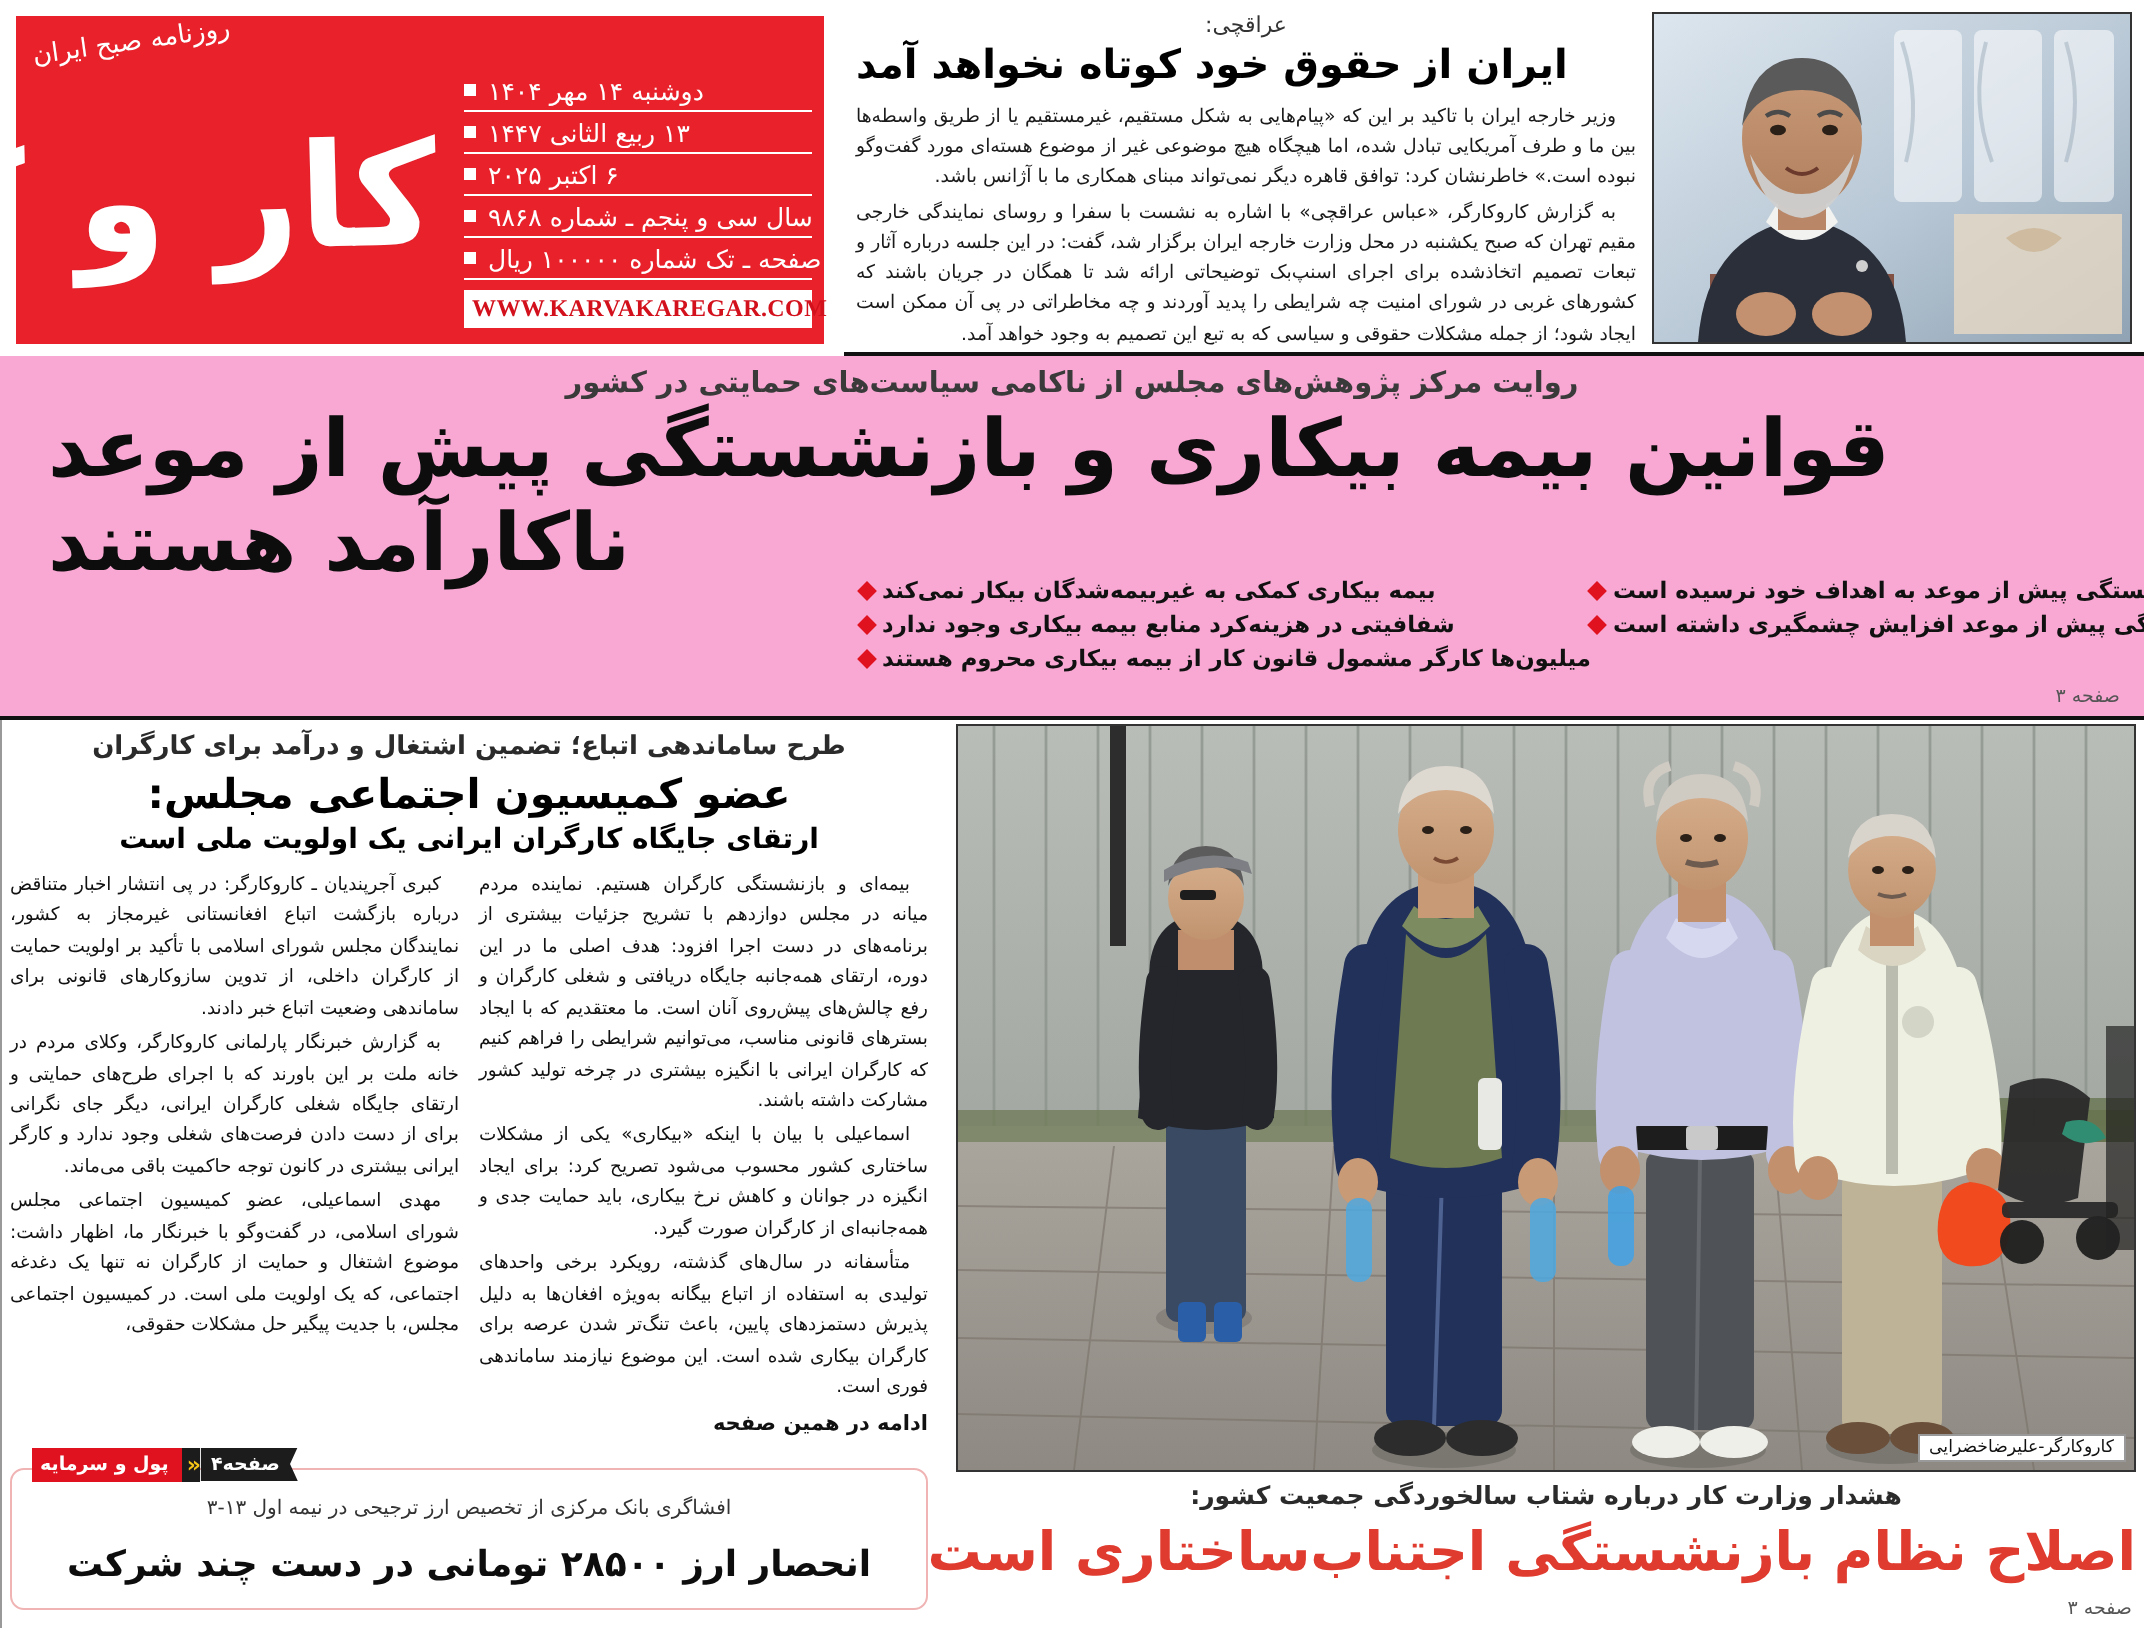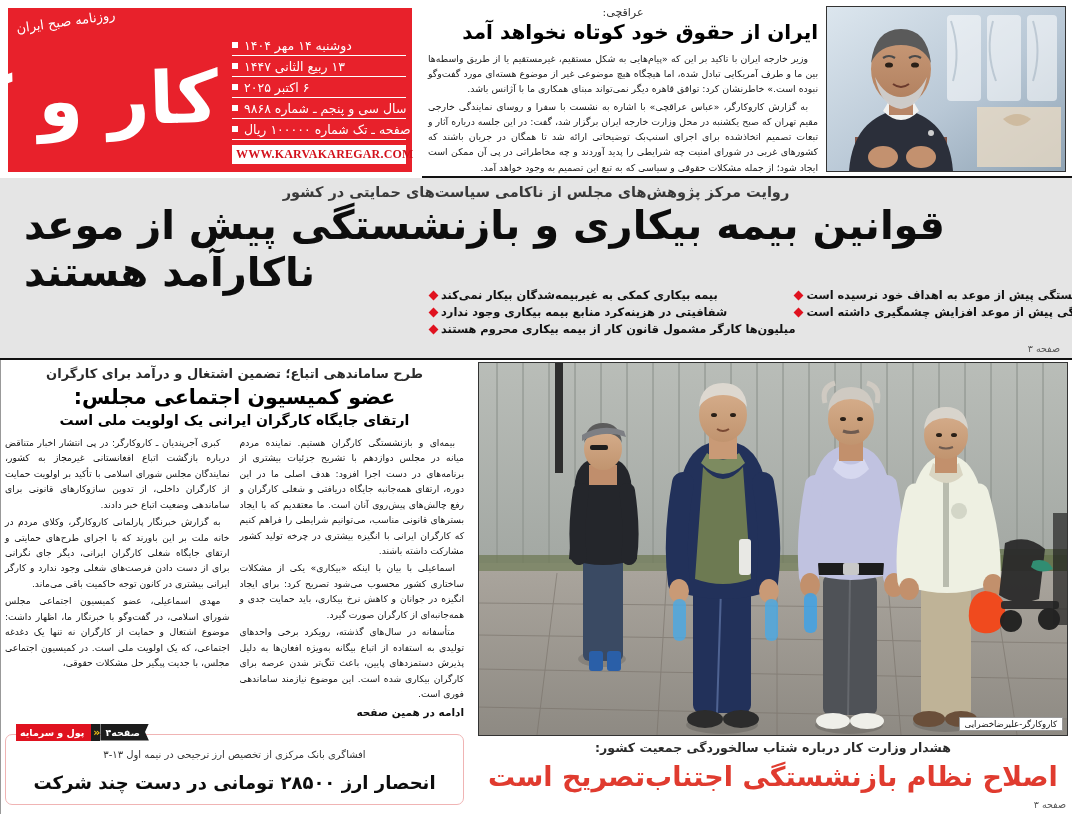--- a/index.html
+++ b/index.html
@@ -89,21 +89,21 @@
     width:650px; height:178px;
     display:flex; flex-direction:row-reverse;
     padding:6px 6px 4px 6px;
     gap:8px;
   }
   .ta-text { flex:1 1 auto; display:flex; flex-direction:column; }
   .ta-kicker {
     text-align:center; font-size:11px; color:#333; margin-bottom:1px;
   }
   .ta-head {
-    text-align:right;
+    text-align:left;
     font-size:20px; font-weight:bold; color:#000;
     margin-bottom:6px; line-height:1.25;
   }
   .ta-body {
     font-size:9.4px; line-height:1.62; text-align:justify;
     color:#1a1a1a;
   }
   .ta-body p { margin-bottom:2px; text-indent:10px; }
   .ta-cont {
     font-size:10.5px; font-weight:bold; margin-top:3px;
@@ -113,21 +113,21 @@
     width:240px; height:166px;
     border:1px solid #333;
     position:relative; overflow:hidden;
     background:linear-gradient(160deg,#cfd9e2 0%,#b9c6d2 40%,#9fb0bf 100%);
     flex:0 0 auto;
   }
 
   
   .headline-band {
     width:1072px; height:182px;
-    background:#e5e5e5;
+    background:#f9a8d4;
     border-bottom:2px solid #111;
     padding:6px 14px 20px 14px;
     position:relative;
   }
   .hb-kicker {
     text-align:center; font-size:14.5px; font-weight:bold; color:#3a3a3a;
     margin-bottom:2px; letter-spacing:0;
   }
   .hb-main {
     text-align:left;
@@ -609,19 +609,19 @@
             <path d="M556 198 q14 -4 20 8 q-12 6 -22 -2 z" fill="#2f8f74"></path>
             <rect x="576" y="150" width="14" height="112" fill="#1d1d1d" opacity="0.7"></rect>
           </g>
         </svg>
 
         <div class="photo-credit">کاروکارگر-علیرضاخضرایی</div>
       </div>
 
       <div class="bottom-block">
         <div class="bb-kicker">هشدار وزارت کار درباره شتاب سالخوردگی جمعیت کشور:</div>
-        <div class="bb-head">اصلاح نظام بازنشستگی اجتناب‌تصریح است</div>
+        <div class="bb-head">اصلاح نظام بازنشستگی اجتناب‌ساختاری است</div>
         <div class="bb-page">صفحه ۳</div>
       </div>
     </div>
 
   </div>
 </div>
 
 </body></html>

